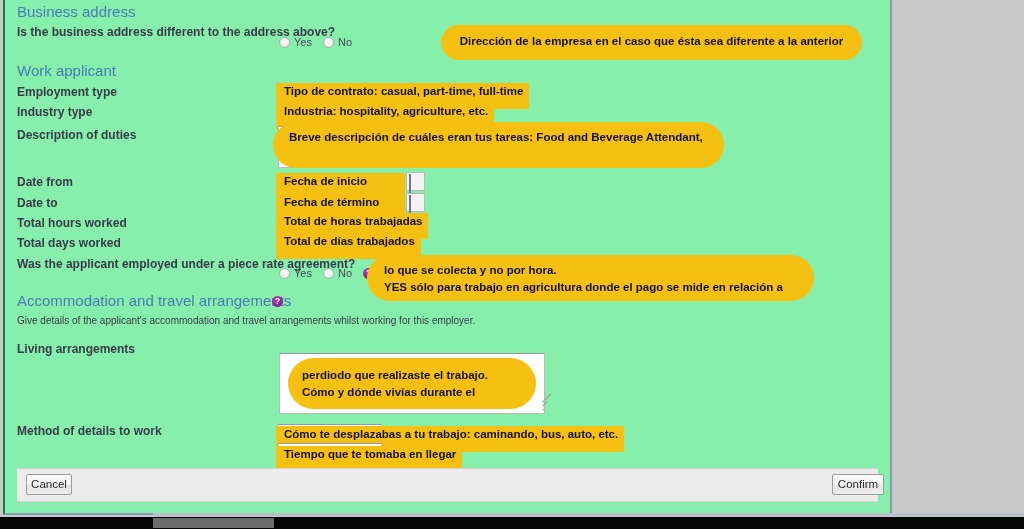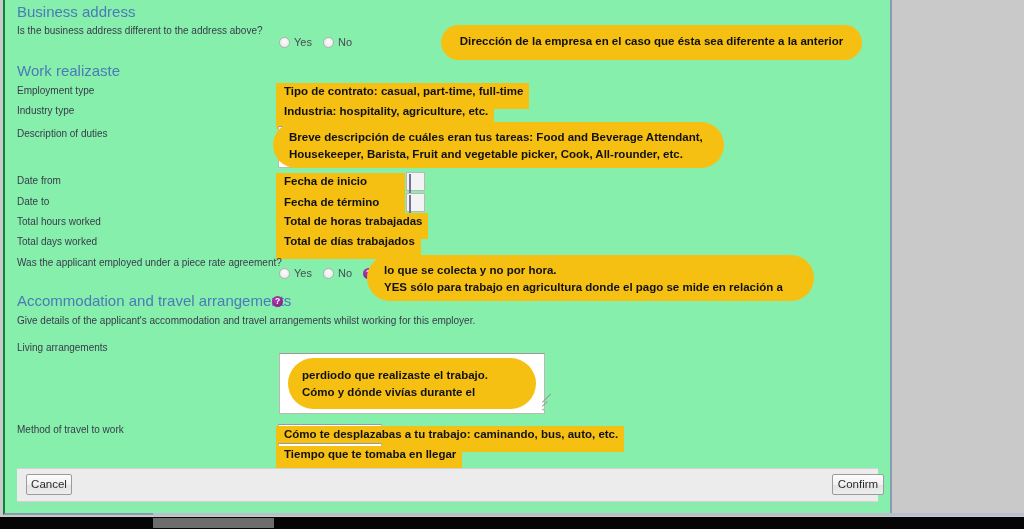--- a/index.html
+++ b/index.html
@@ -49,22 +49,23 @@
   .section-heading {
     position: absolute;
     color: #4a7ab8;
     font-size: 15px;
     font-family: "Liberation Sans", sans-serif;
     white-space: nowrap;
   }
   .field-label {
     position: absolute;
     color: #3a3a4a;
-    font-size: 10px;
+    font-size: 12px;
     white-space: nowrap;
+    font-weight: bold;
   }
   .helper-text {
     position: absolute;
     color: #3a3a4a;
     font-size: 10px;
     white-space: nowrap;
   }
 
   
   .text-input {
@@ -263,35 +264,34 @@
 
       <div class="radio-group" style="left:274px; top:36px;">
         <span class="radio-dot"></span>
         <span class="radio-label">Yes</span>
         <span class="radio-dot"></span>
         <span class="radio-label">No</span>
       </div>
 
       <div class="hl-pill" style="left:436px; top:25px; width:421px; height:35px; padding-top:8px; text-align:center;">Dirección de la empresa en el caso que ésta sea diferente a la anterior</div>
 
-      <div class="section-heading" style="left:12px; top:62px;">Work realizaste</div>
+      <div class="section-heading" style="left:12px; top:62px;">Work applicant</div>
 
       <div class="field-label" style="left:12px; top:85px;">Employment type</div>
       <div class="text-input" style="left:273px; top:88px; width:115px;"></div>
       <div class="hl-bar" style="left:271px; top:83px;">Tipo de contrato: casual, part-time, full-time</div>
 
       <div class="field-label" style="left:12px; top:105px;">Industry type</div>
       <div class="text-input" style="left:273px; top:108px; width:175px;"></div>
       <div class="hl-bar" style="left:271px; top:103px;">Industria: hospitality, agriculture, etc.</div>
 
       <div class="field-label" style="left:12px; top:128px;">Description of duties</div>
       <div class="textarea-box" style="left:273px; top:126px; width:268px; height:42px;"></div>
       <div class="hl-pill" style="left:268px; top:122px; width:451px; height:46px; padding:7px 16px;">
         <div>Breve descripción de cuáles eran tus tareas: Food and Beverage Attendant,</div>
-        <div>Housekeeper, Barista, Fruit and vegetable picker, Cook, All-rounder, etc.</div>
       </div>
 
       <div class="field-label" style="left:12px; top:175px;">Date from</div>
       <div class="text-input" style="left:273px; top:173px; width:125px;"></div>
       <div class="hl-bar" style="left:271px; top:173px; width:129px;">Fecha de inicio</div>
       <div class="calendar-btn" style="left:401px; top:172px;">
         <span class="cal-grid"></span>
       </div>
 
       <div class="field-label" style="left:12px; top:196px;">Date to</div>
@@ -335,21 +335,21 @@
           <i style="left:9px; top:0px; width:12px;"></i>
           <i style="left:9px; top:4px; width:7px;"></i>
           <i style="left:9px; top:8px; width:2px;"></i>
         </span>
       </div>
       <div class="hl-pill" style="left:283px; top:358px; width:248px; height:51px; padding:9px 14px;">
         <div>perdiodo que realizaste el trabajo.</div>
         <div>Cómo y dónde vivías durante el</div>
       </div>
 
-      <div class="field-label" style="left:12px; top:424px;">Method of travel to work</div>
+      <div class="field-label" style="left:12px; top:424px;">Method of details to work</div>
       <div class="text-input" style="left:273px; top:424px; width:104px;"></div>
       <div class="hl-bar" style="left:271px; top:426px;">Cómo te desplazabas a tu trabajo: caminando, bus, auto, etc.</div>
 
       <div class="field-label" style="left:12px; top:444px;margin-top:40px;">Time taken to travel to work</div>
       <div class="text-input" style="left:273px; top:443px; width:104px;"></div>
       <div class="hl-bar" style="left:271px; top:446px;">Tiempo que te tomaba en llegar</div>
 
       <div class="footer-bar" style="top:468px;"></div>
       <div class="btn" style="left:21px; top:474px; width:46px;">Cancel</div>
       <div class="btn" style="left:827px; top:474px; width:52px;">Confirm</div>

